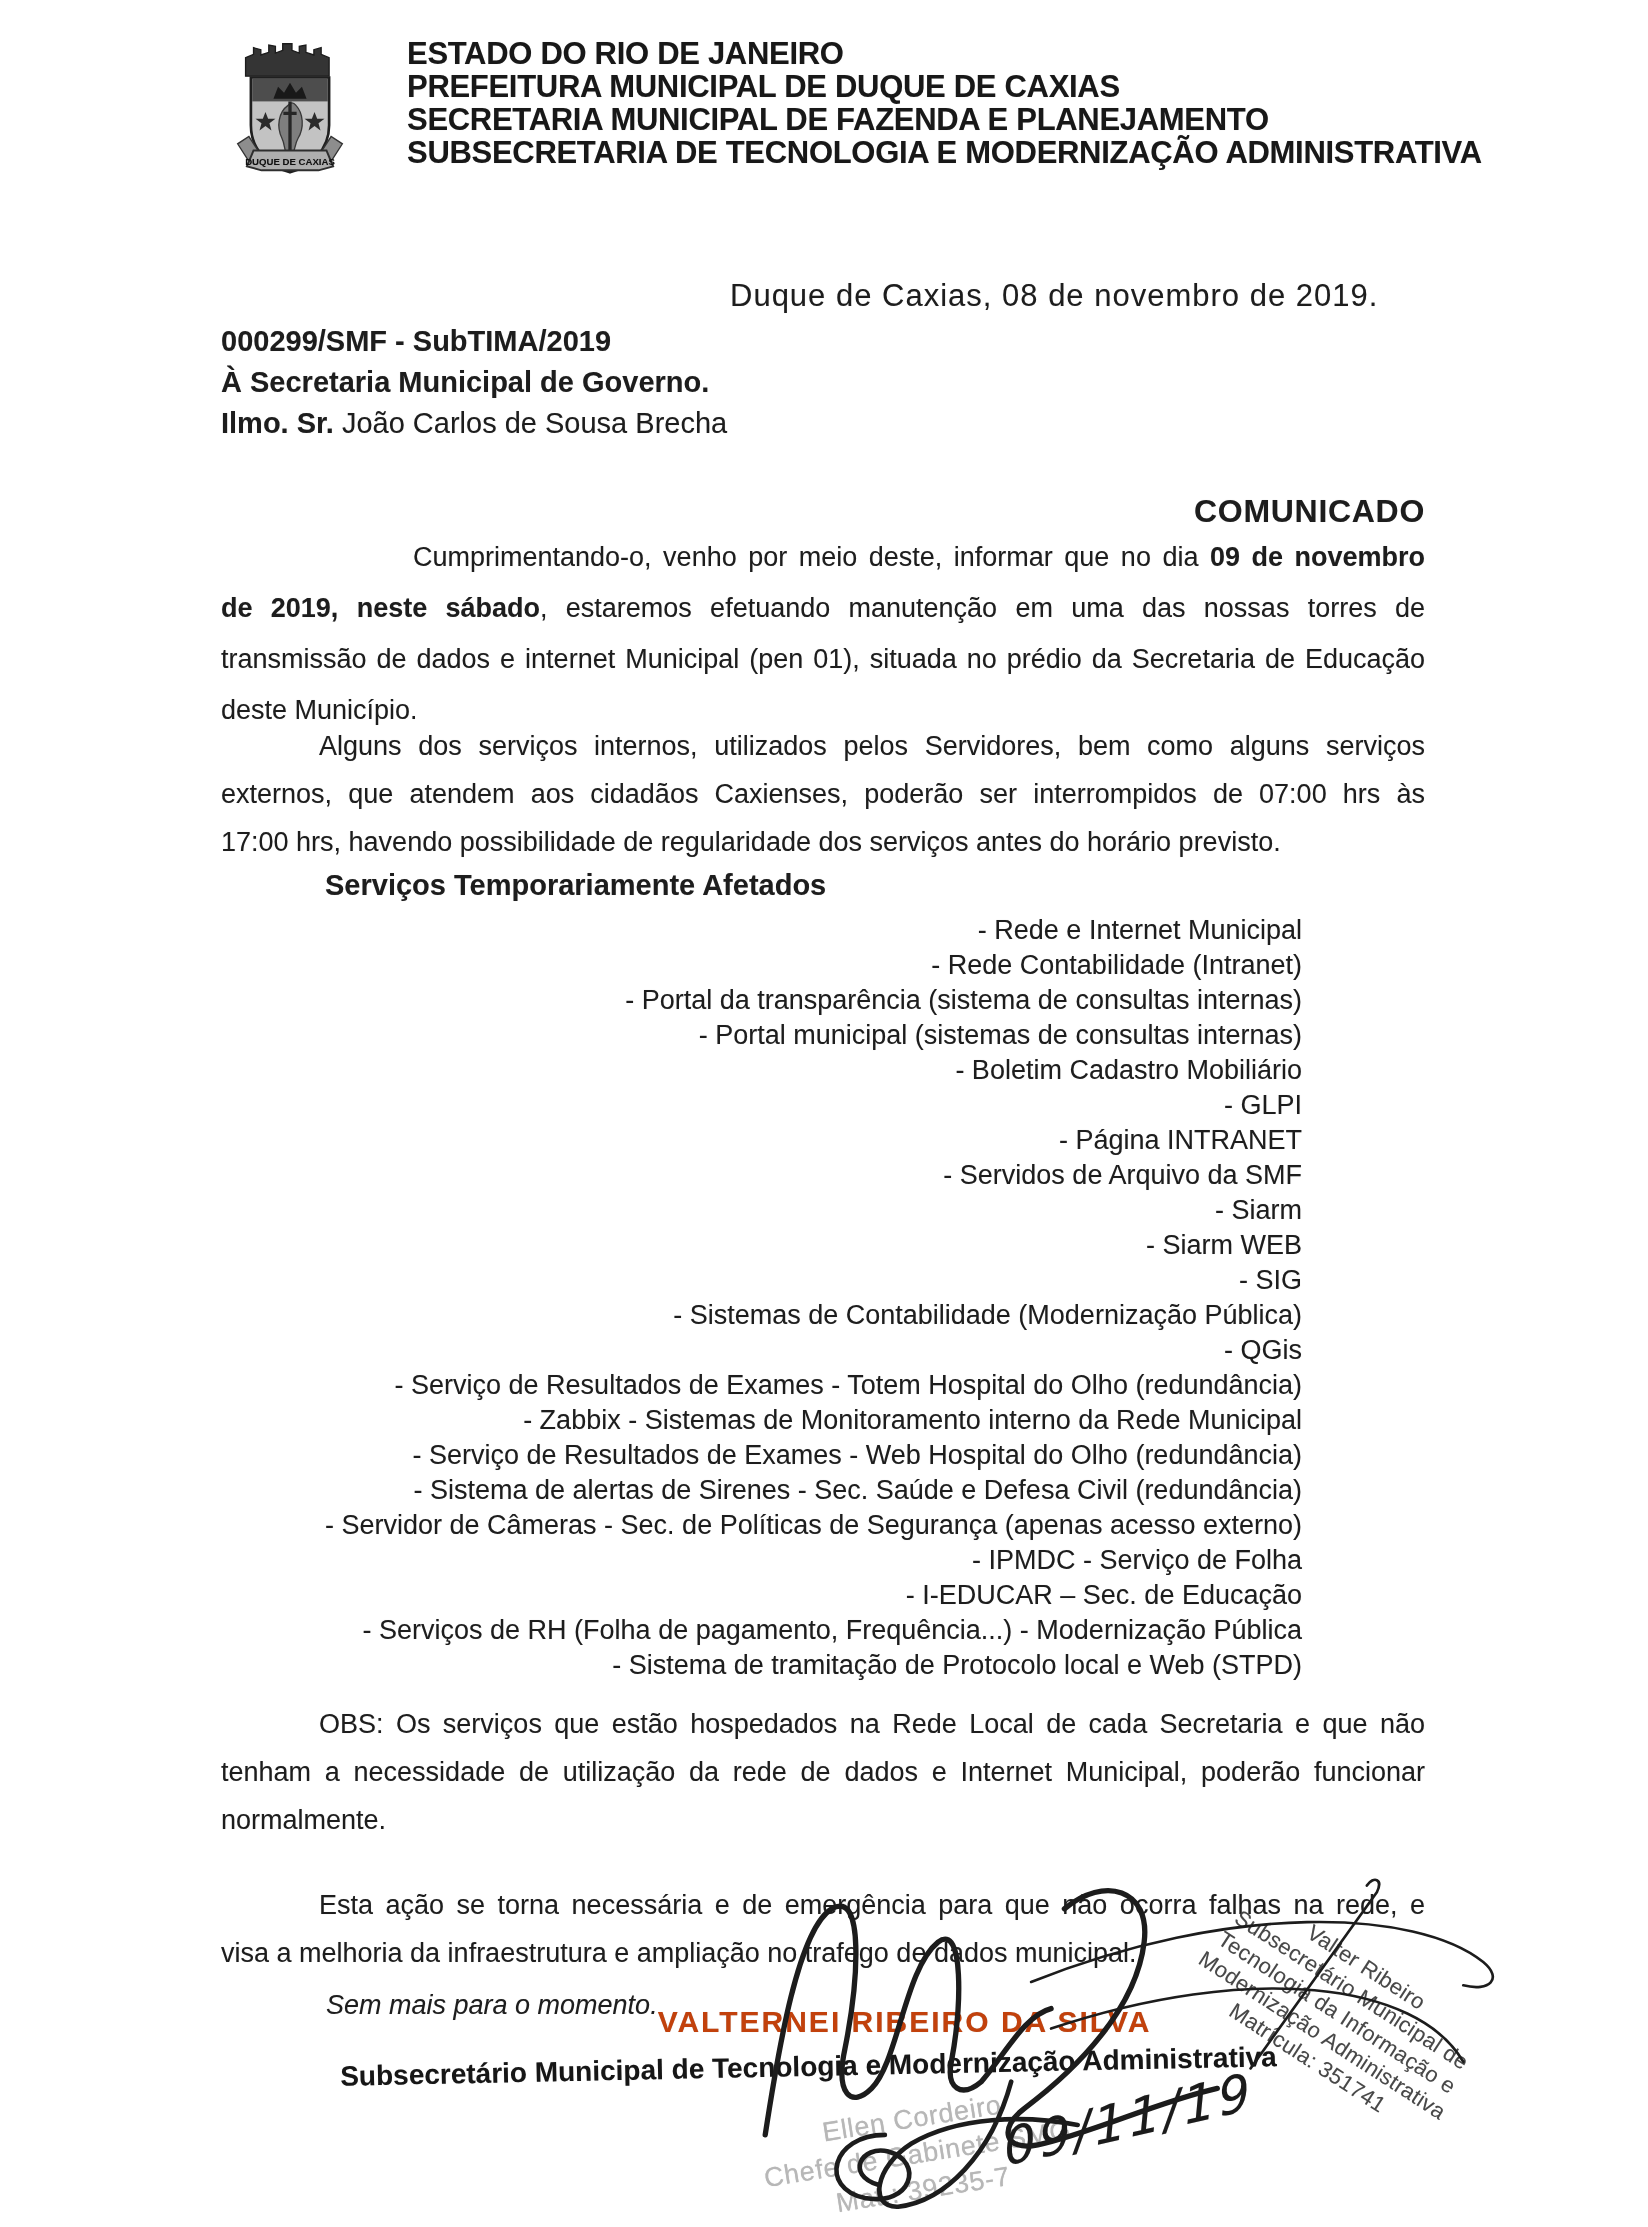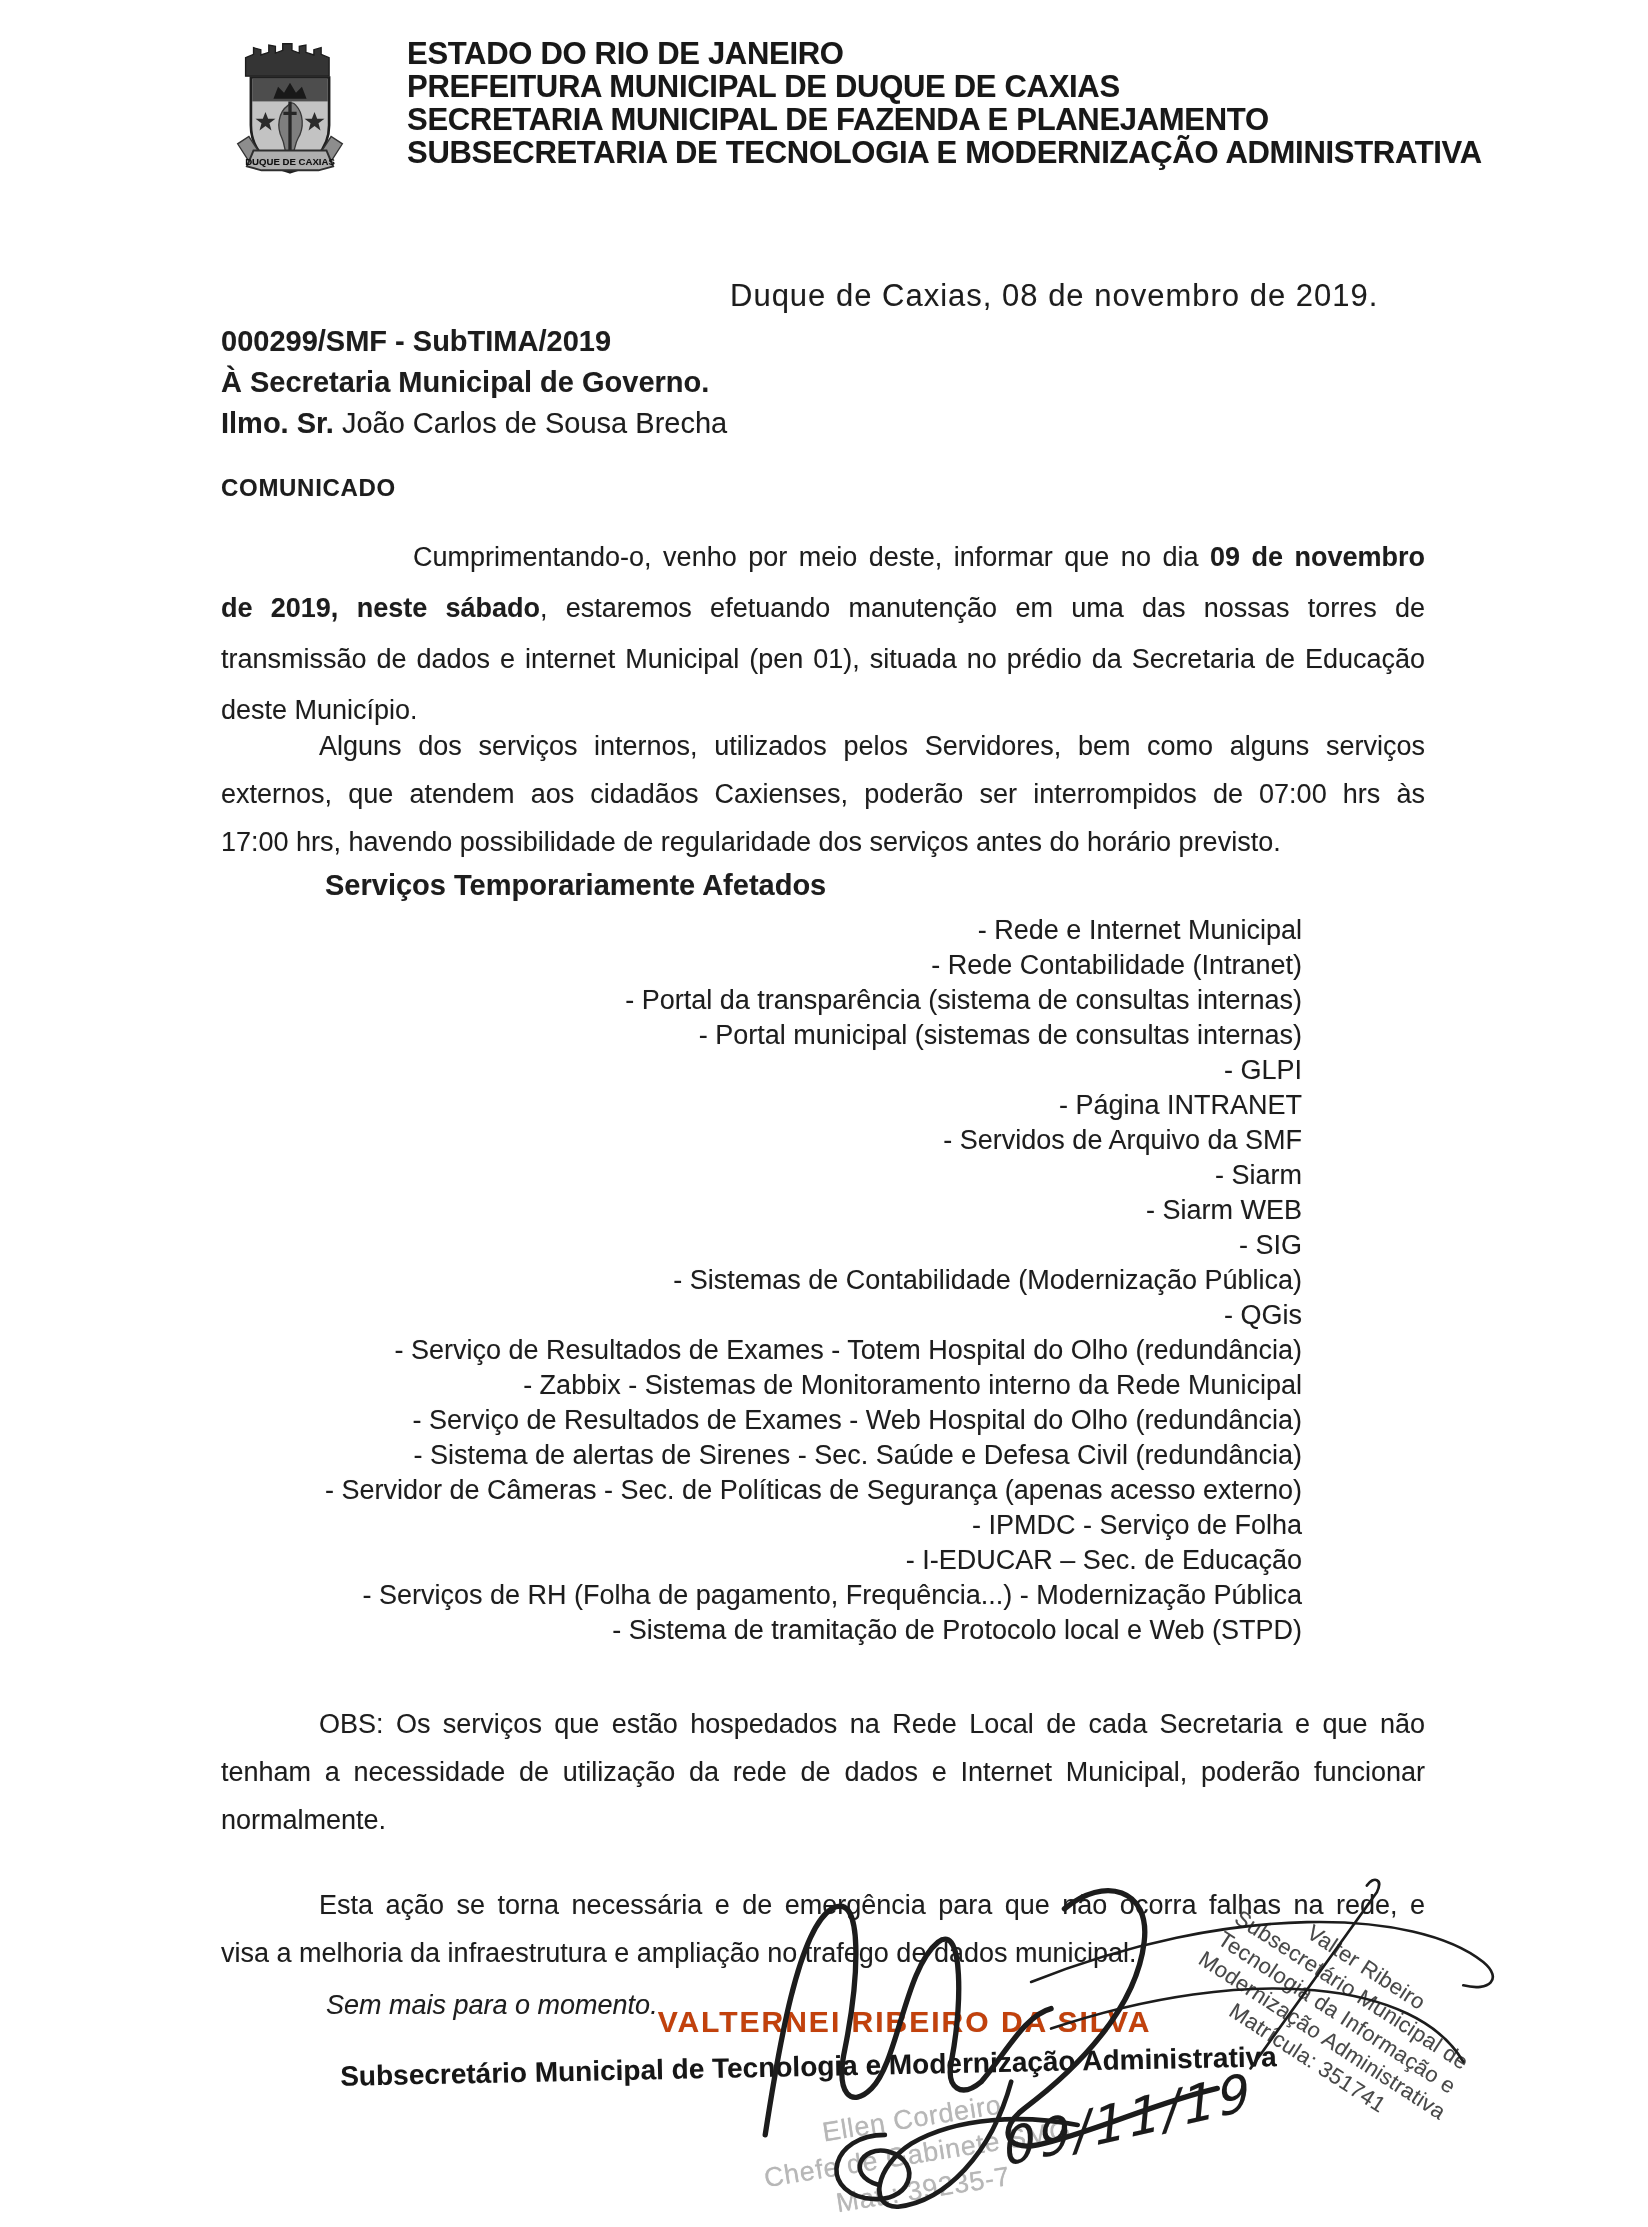--- a/index.html
+++ b/index.html
@@ -10,21 +10,21 @@
     text-shadow:0 0 0.7px rgba(30,30,30,.28);
   }
   .abs{position:absolute;}
   
   .logo{left:231px; top:39px; width:118px; height:146px;}
   .header-text{left:407px; top:37px; font-weight:bold; font-size:31px; line-height:33px; letter-spacing:-0.3px; color:#181818;}
   
   .dateline{left:730px; top:278px; font-size:31px; letter-spacing:1px;}
   .refblock{left:221px; top:321px; font-size:29px; line-height:41px;}
   .refblock .b, .b{font-weight:bold;}
-  .doc-title{left:221px; top:474px; width:1204px; text-align:left; font-weight:bold; font-size:24px; letter-spacing:0.7px;}
+  .doc-title{left:221px; top:493px; width:1204px; text-align:right; font-weight:bold; font-size:32px; letter-spacing:0.7px;}
   
   .para{left:221px; width:1204px; font-size:27px;}
   .jpara .ln{white-space:nowrap; text-align:justify; text-align-last:justify;}
   .jpara .ln:last-child{text-align-last:left;}
   .p1{top:532px; line-height:51px;}
   .p1 .ln:first-child{text-indent:192px;}
   .p2{top:722px; line-height:48px;}
   .p2 .ln:first-child, .obs .ln:first-child, .action .ln:first-child{text-indent:98px;}
   .svc-heading{left:325px; top:869px; font-weight:bold; font-size:29px;}
   .services-list{left:325px; top:913px; font-size:27px; line-height:35px;}
@@ -103,20 +103,21 @@
       <div class="ln"><span>externos, que atendem aos cidadãos Caxienses, poderão ser interrompidos de 07:00 hrs às</span></div>
       <div class="ln"><span>17:00 hrs, havendo possibilidade de regularidade dos serviços antes do horário previsto.</span></div>
     </div>
 
   <div class="abs svc-heading">Serviços Temporariamente Afetados</div>
   <div class="abs services-list">
       <div class="ln"><span>- Rede e Internet Municipal</span></div>
       <div class="ln"><span>- Rede Contabilidade (Intranet)</span></div>
       <div class="ln"><span>- Portal da transparência (sistema de consultas internas)</span></div>
       <div class="ln"><span>- Portal municipal (sistemas de consultas internas)</span></div>
+      <div class="ln"><span>- Boletim Cadastro Mobiliário</span></div>
       <div class="ln"><span>- GLPI</span></div>
       <div class="ln"><span>- Página INTRANET</span></div>
       <div class="ln"><span>- Servidos de Arquivo da SMF</span></div>
       <div class="ln"><span>- Siarm</span></div>
       <div class="ln"><span>- Siarm WEB</span></div>
       <div class="ln"><span>- SIG</span></div>
       <div class="ln"><span>- Sistemas de Contabilidade (Modernização Pública)</span></div>
       <div class="ln"><span>- QGis</span></div>
       <div class="ln"><span>- Serviço de Resultados de Exames - Totem Hospital do Olho (redundância)</span></div>
       <div class="ln"><span>- Zabbix - Sistemas de Monitoramento interno da Rede Municipal</span></div>

